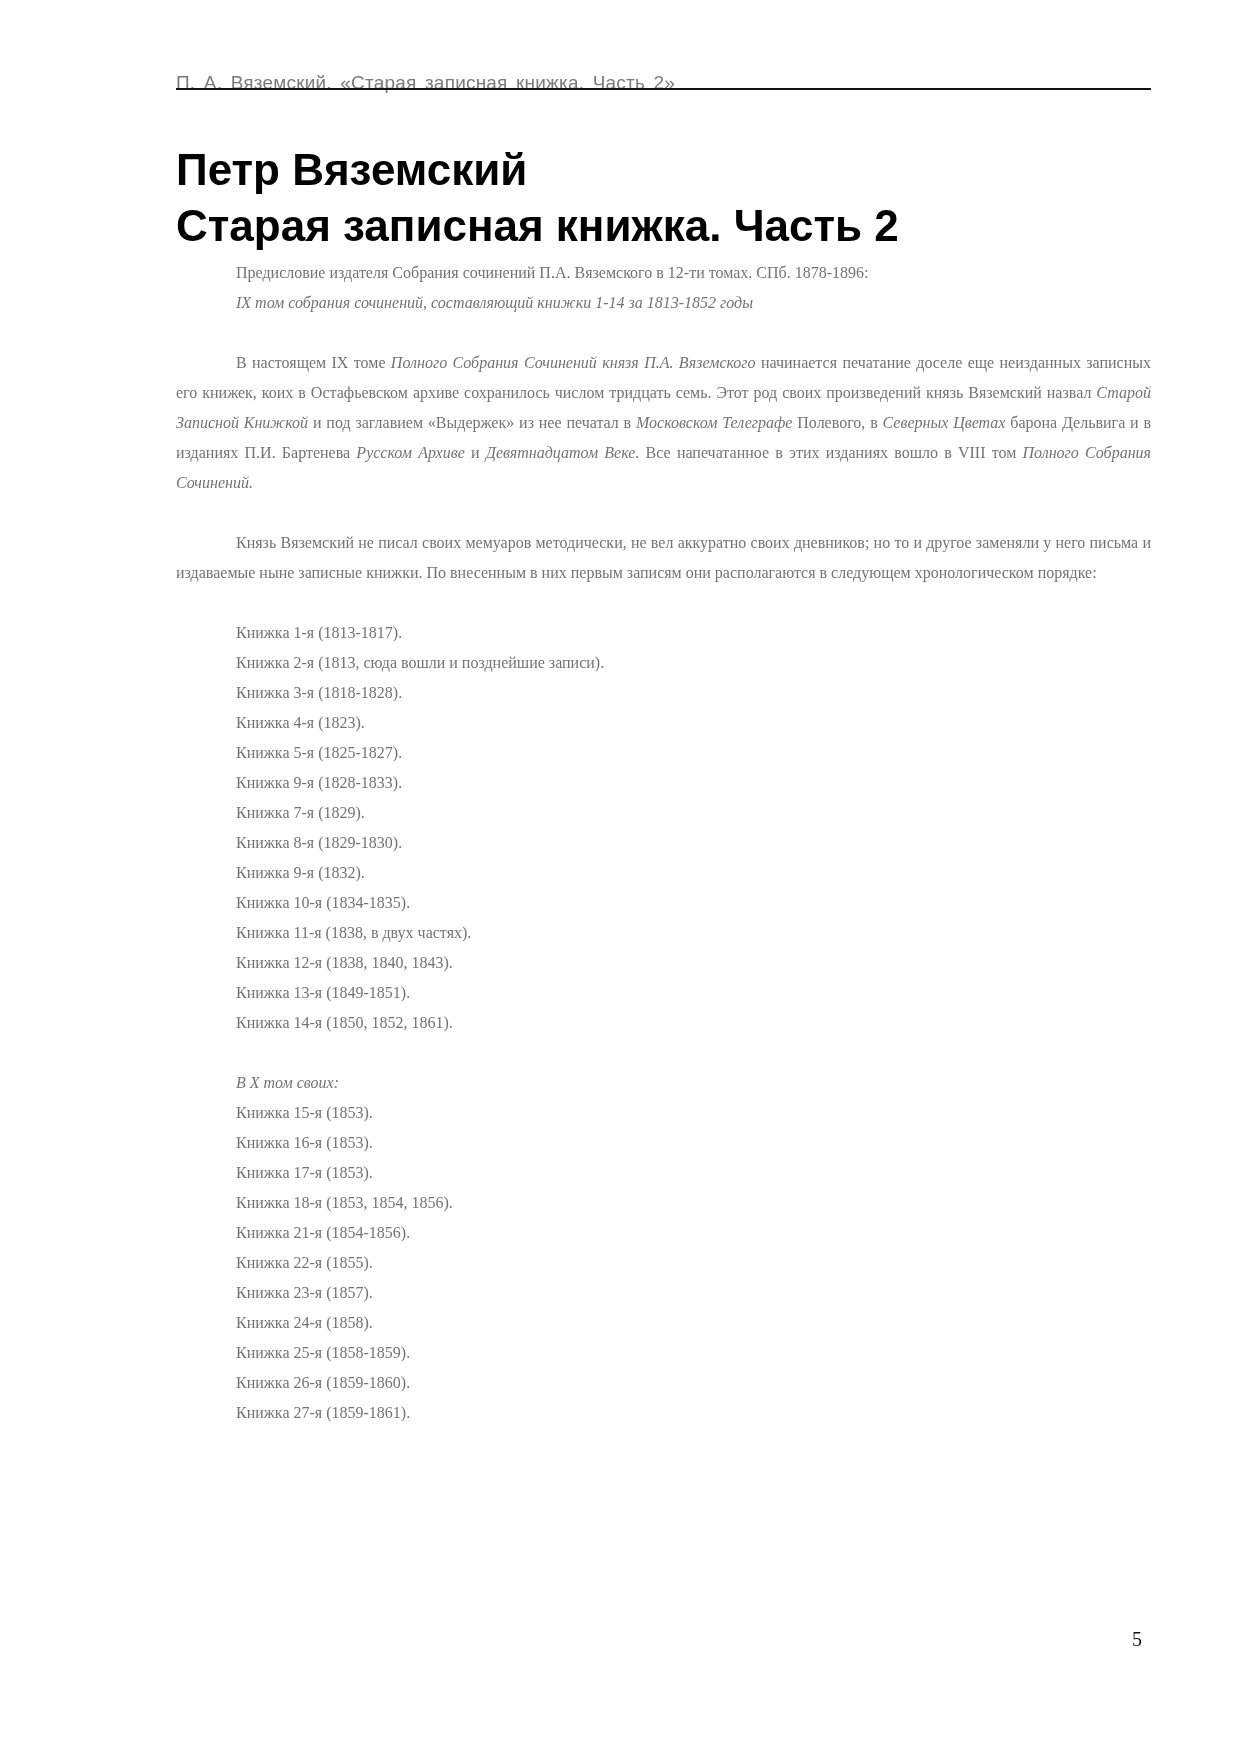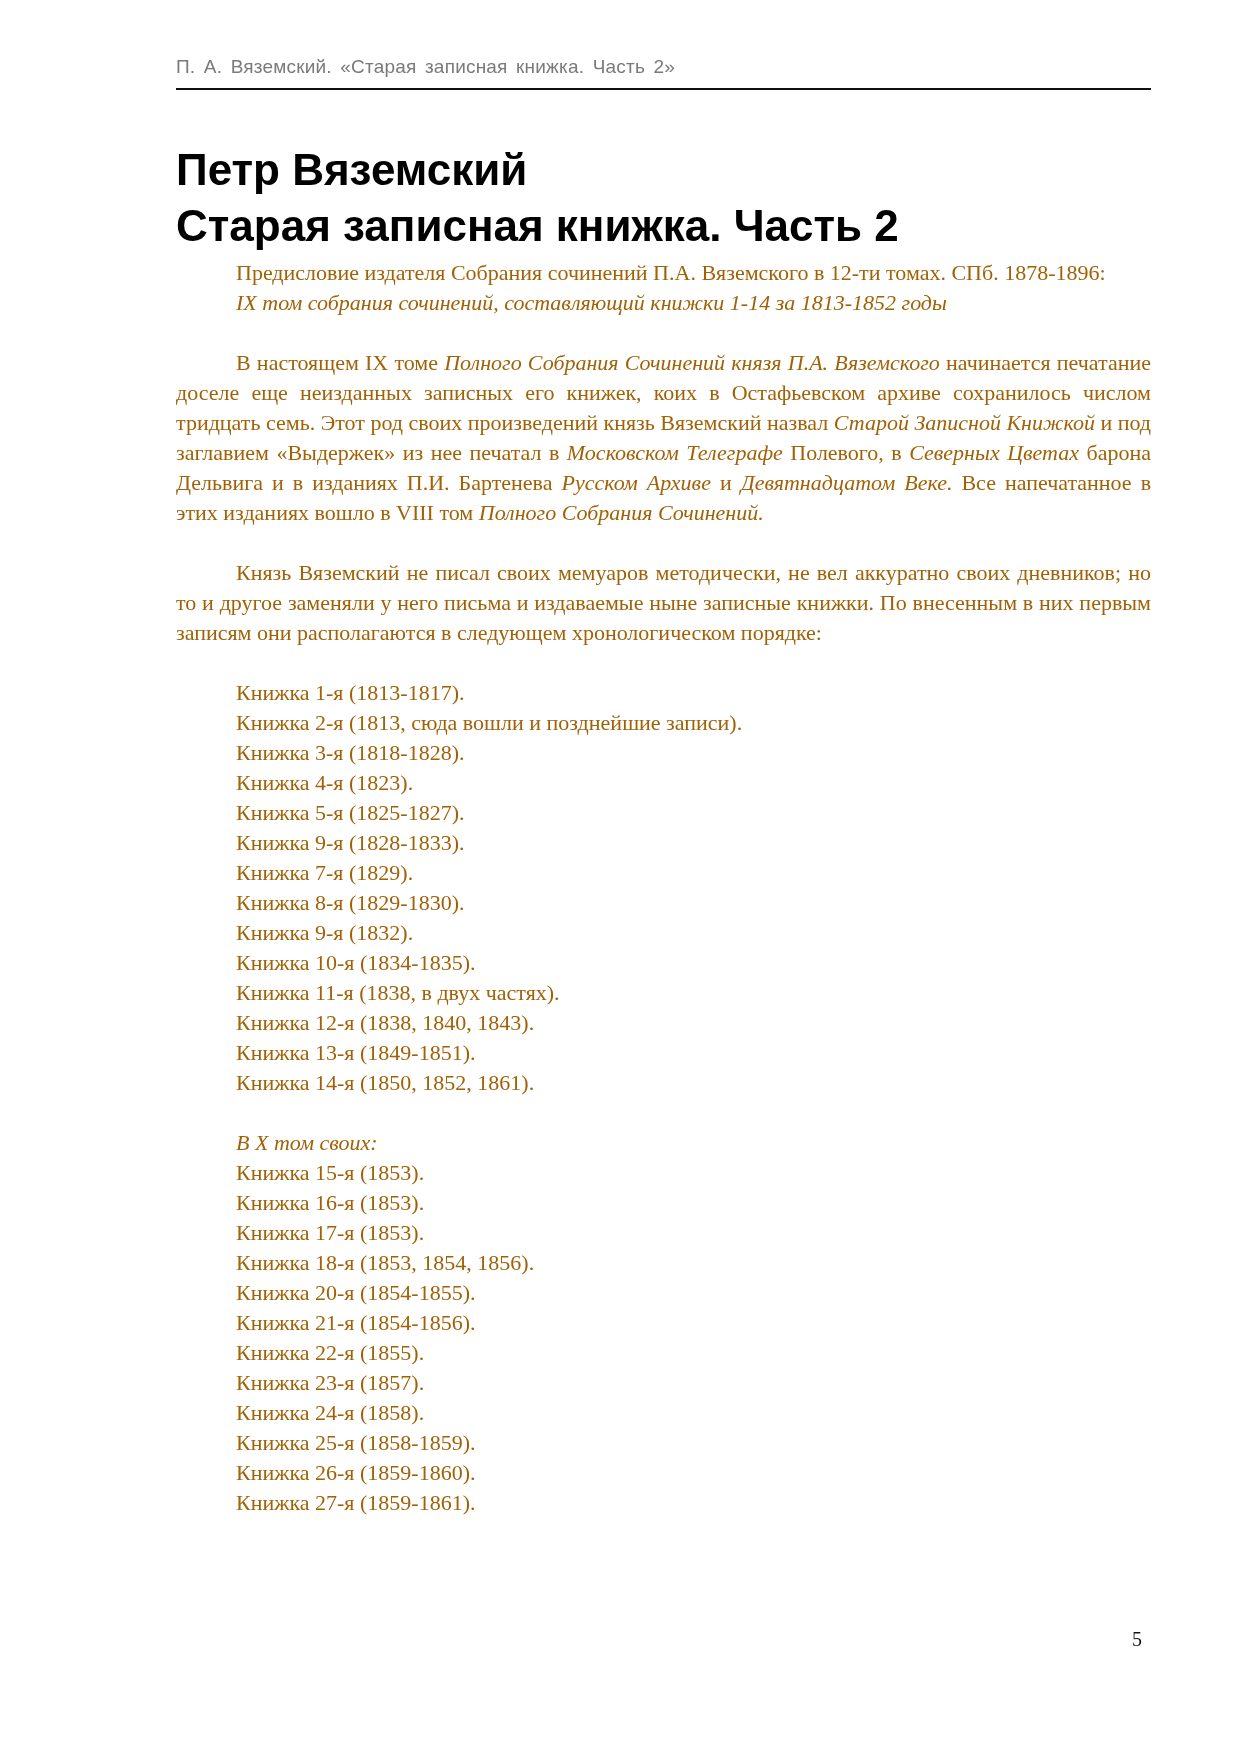--- a/index.html
+++ b/index.html
@@ -1,31 +1,31 @@
 <!DOCTYPE html>
 <html><head>
 <meta charset="utf-8">
 <style>
   html, body { margin: 0; padding: 0; background: #ffffff; }
   body { width: 1241px; height: 1754px; position: relative; overflow: hidden; }
   .page { position: absolute; left: 176px; top: 0; width: 975px; }
   .running-header {
-    position: absolute; top: 56px; left: 0; width: 975px;
+    position: absolute; top: 72px; left: 0; width: 975px;
     font-family: "Liberation Sans", sans-serif; font-size: 19px; color: #7a7a7a;
     letter-spacing: 0.2px; word-spacing: 3px;
   }
   .header-rule { position: absolute; top: 88px; left: 0; width: 975px; height: 0; border-top: 2px solid #111; }
   .title-block {
     position: absolute; top: 142px; left: 0; width: 975px; text-align: left;
     font-family: "Liberation Sans", sans-serif; font-weight: bold; color: #000;
     font-size: 44px; line-height: 56px;
   }
   .body-text {
     position: absolute; top: 258px; left: 0; width: 975px;
-    font-family: "Liberation Serif", serif; font-size: 22px; line-height: 30px; color: #a16207;
+    font-family: "Liberation Serif", serif; font-size: 16px; line-height: 30px; color: #737373;
   }
   .body-text p { margin: 0; text-align: justify; }
   .indent { text-indent: 60px; }
   .para-gap { height: 30px; }
   .subtitle { padding-left: 60px; font-style: italic; }
   .list { padding-left: 60px; }
   .list-item { display: block; }
   .list-head { display: block; font-style: italic; }
   em { font-style: italic; }
   .page-number {
@@ -73,21 +73,20 @@
       <span class="list-item">Книжка 14-я (1850, 1852, 1861).</span>
     </div>
     <div class="para-gap"></div>
 
     <div class="list">
       <span class="list-head">В X том своих:</span>
       <span class="list-item">Книжка 15-я (1853).</span>
       <span class="list-item">Книжка 16-я (1853).</span>
       <span class="list-item">Книжка 17-я (1853).</span>
       <span class="list-item">Книжка 18-я (1853, 1854, 1856).</span>
-      <span class="list-item">Книжка 20-я (1854-1855).</span>
       <span class="list-item">Книжка 21-я (1854-1856).</span>
       <span class="list-item">Книжка 22-я (1855).</span>
       <span class="list-item">Книжка 23-я (1857).</span>
       <span class="list-item">Книжка 24-я (1858).</span>
       <span class="list-item">Книжка 25-я (1858-1859).</span>
       <span class="list-item">Книжка 26-я (1859-1860).</span>
       <span class="list-item">Книжка 27-я (1859-1861).</span>
     </div>
   </div>
 </div>

